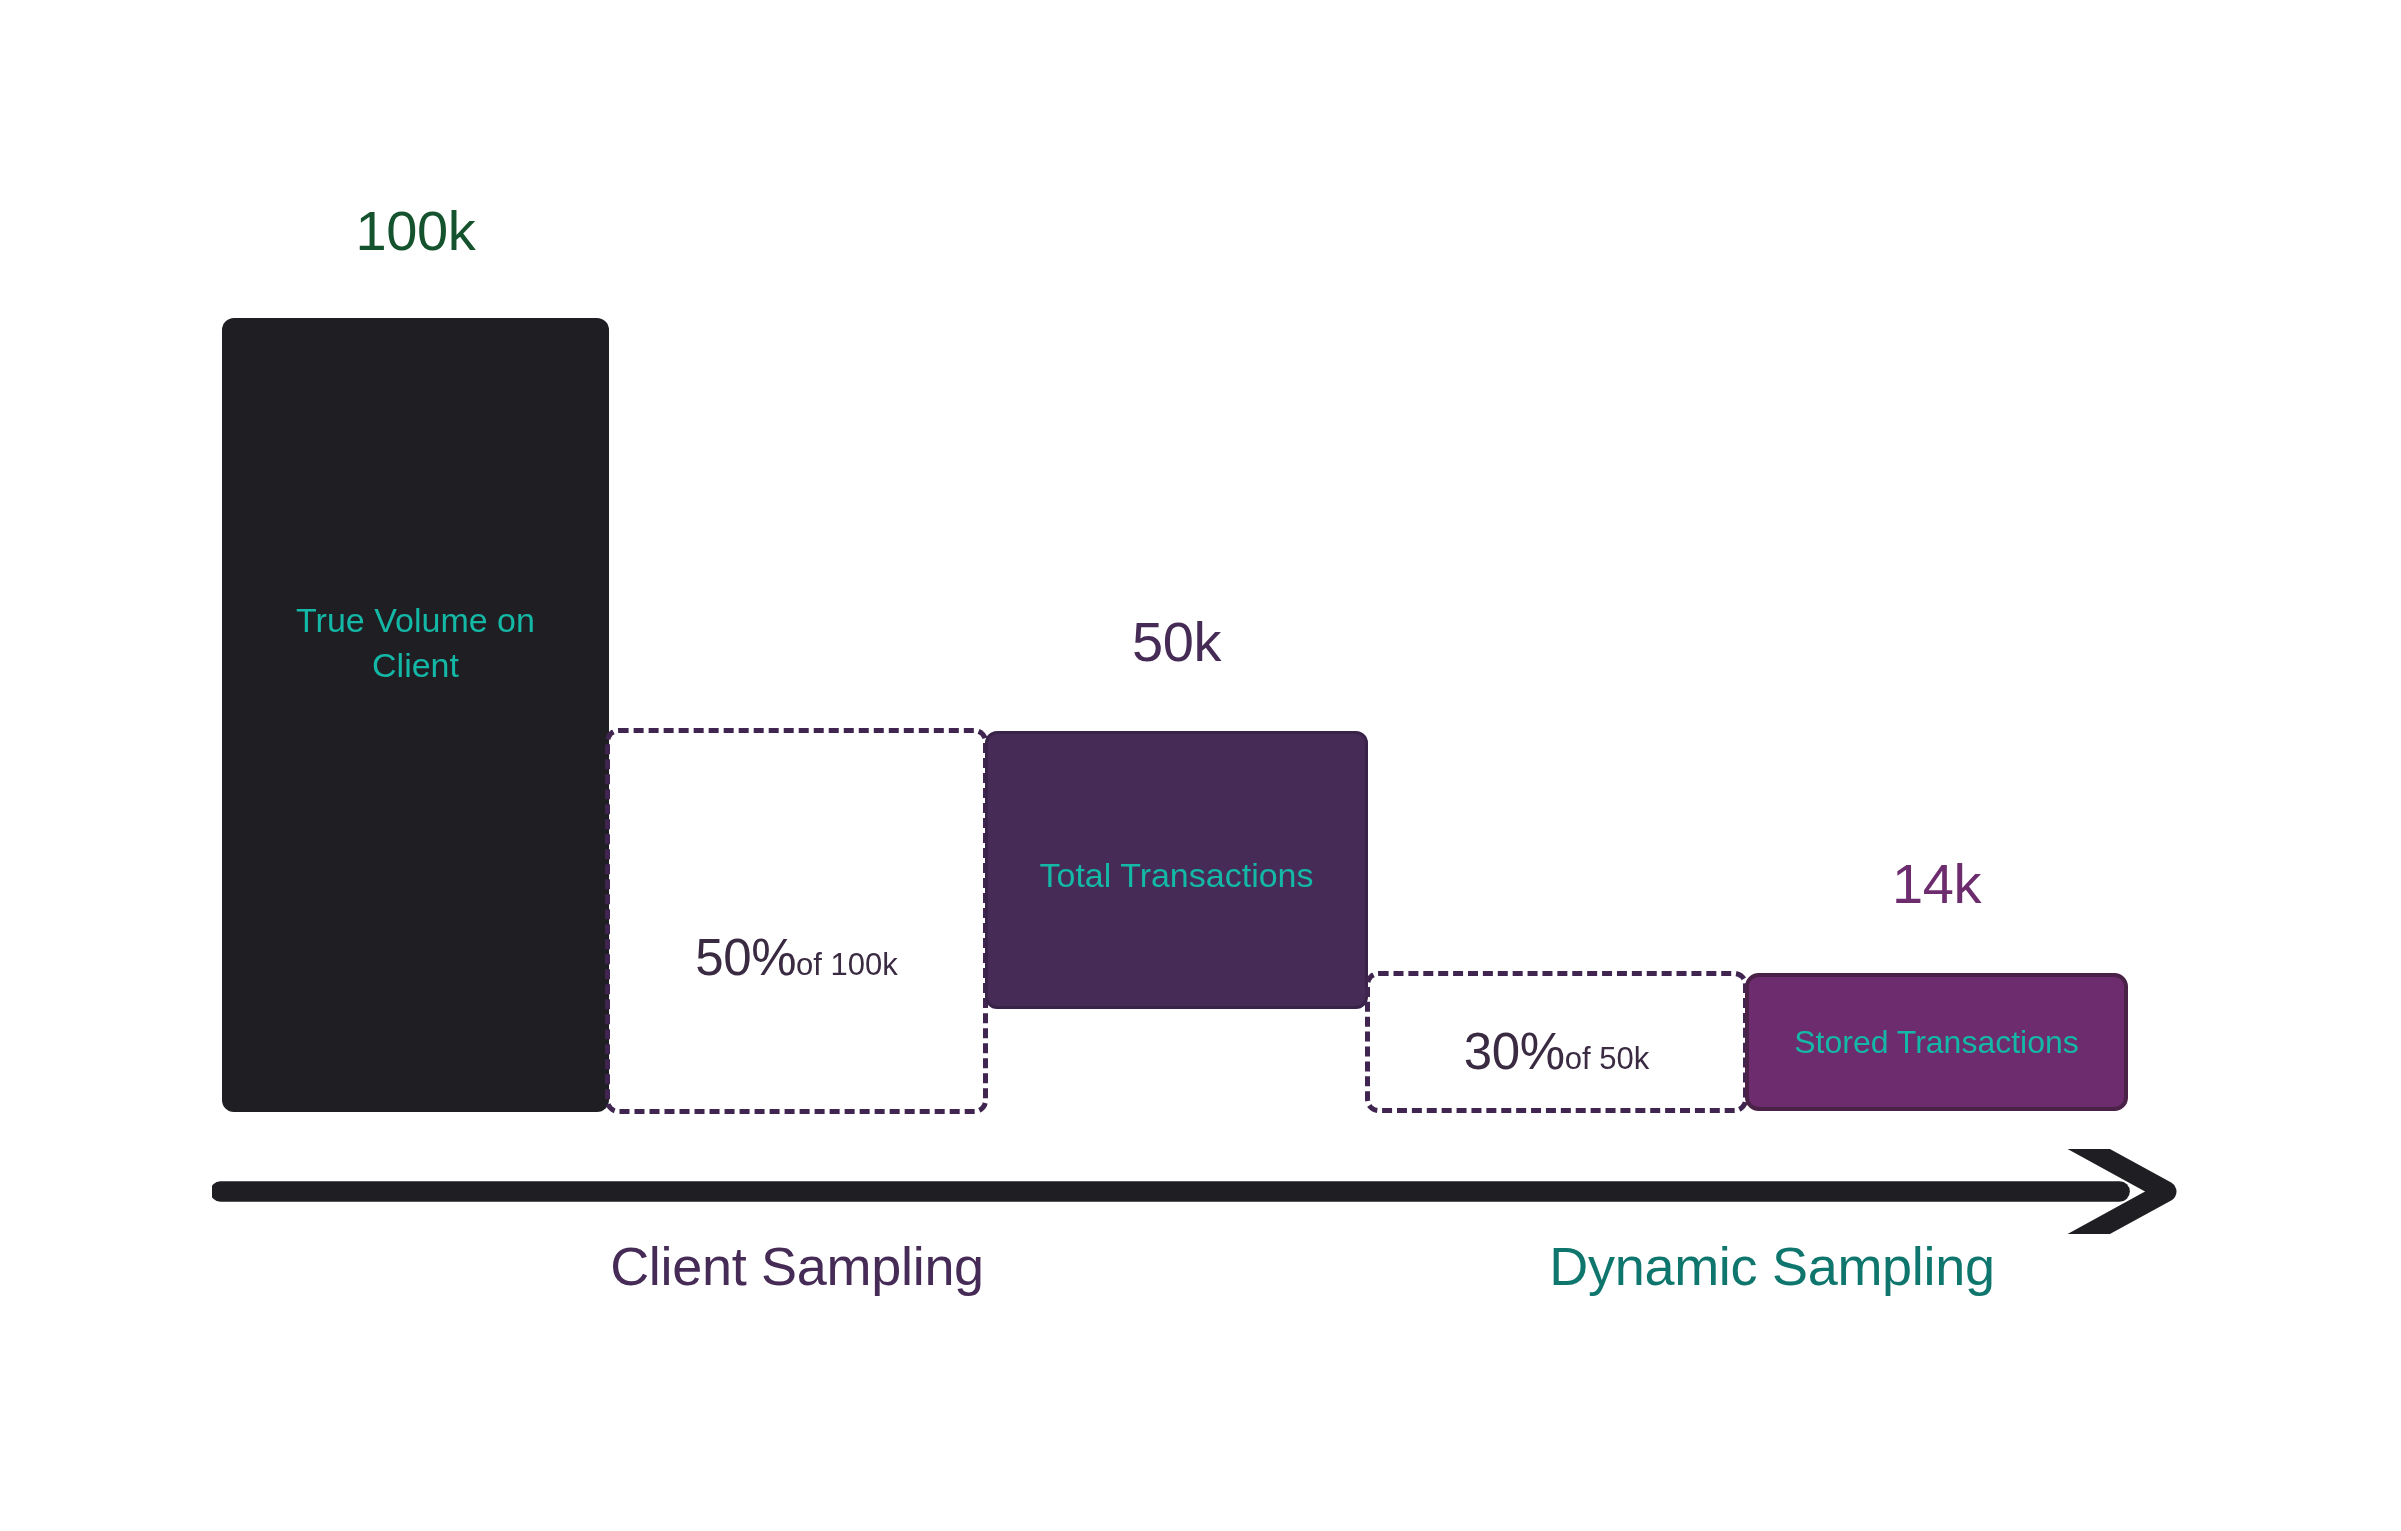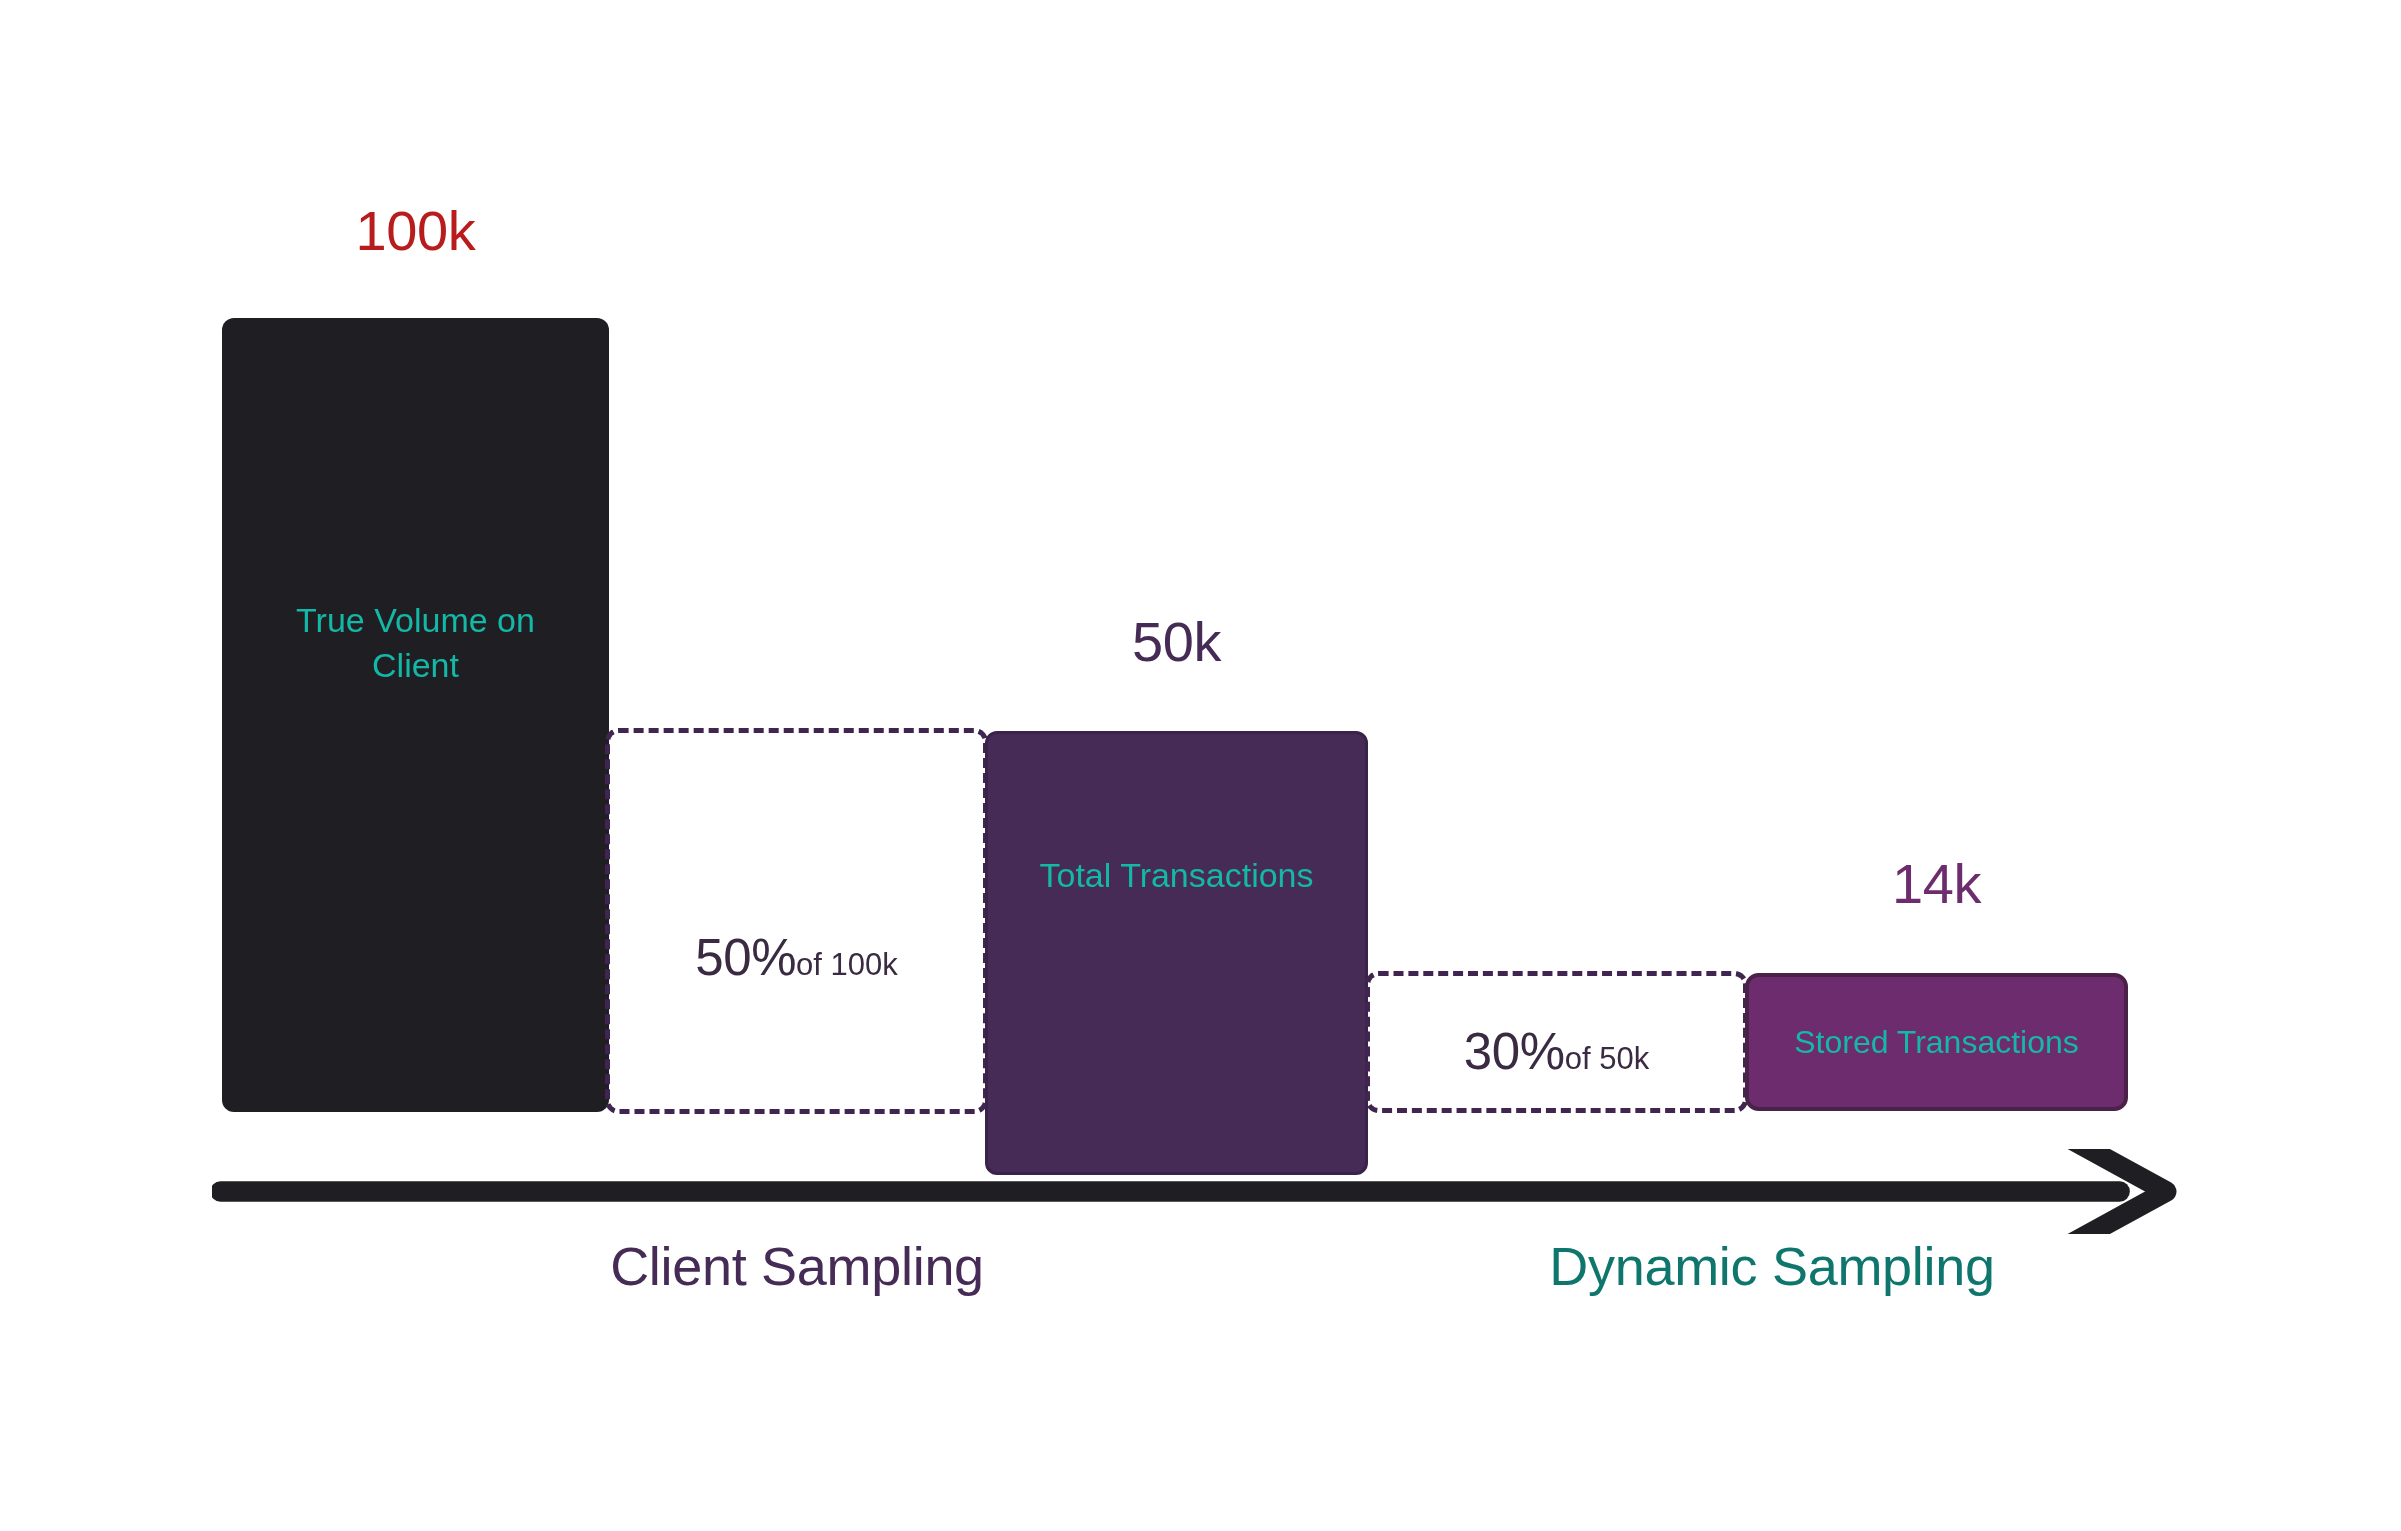--- a/index.html
+++ b/index.html
@@ -44,21 +44,21 @@
     padding: 0 39px;
     
     align-items: flex-start;
     padding-top: 280px;
   }
 
   #bar-total-transactions {
     left: 985px;
     top: 731px;
     width: 383px;
-    height: 444px;
+    height: 278px;
     background: #452b56;
     border: 3.4px solid #3a2348;
     border-radius: 12px;
     font-size: 34px;
     padding: 0 34px;
     align-items: flex-start;
     padding-top: 119px;
   }
 
   #bar-stored-transactions {
@@ -124,21 +124,21 @@
     font-size: 56px;
     font-weight: 400;
     text-align: center;
     letter-spacing: -0.4px;
     white-space: nowrap;
   }
   #value-100k {
     left: 222px;
     top: 198px;
     width: 387px;
-    color: #b91c1c;
+    color: #14532d;
   }
   #value-50k {
     left: 985px;
     top: 609px;
     width: 383px;
     color: #452b56;
   }
   #value-15k {
     left: 1745px;
     top: 851px;

